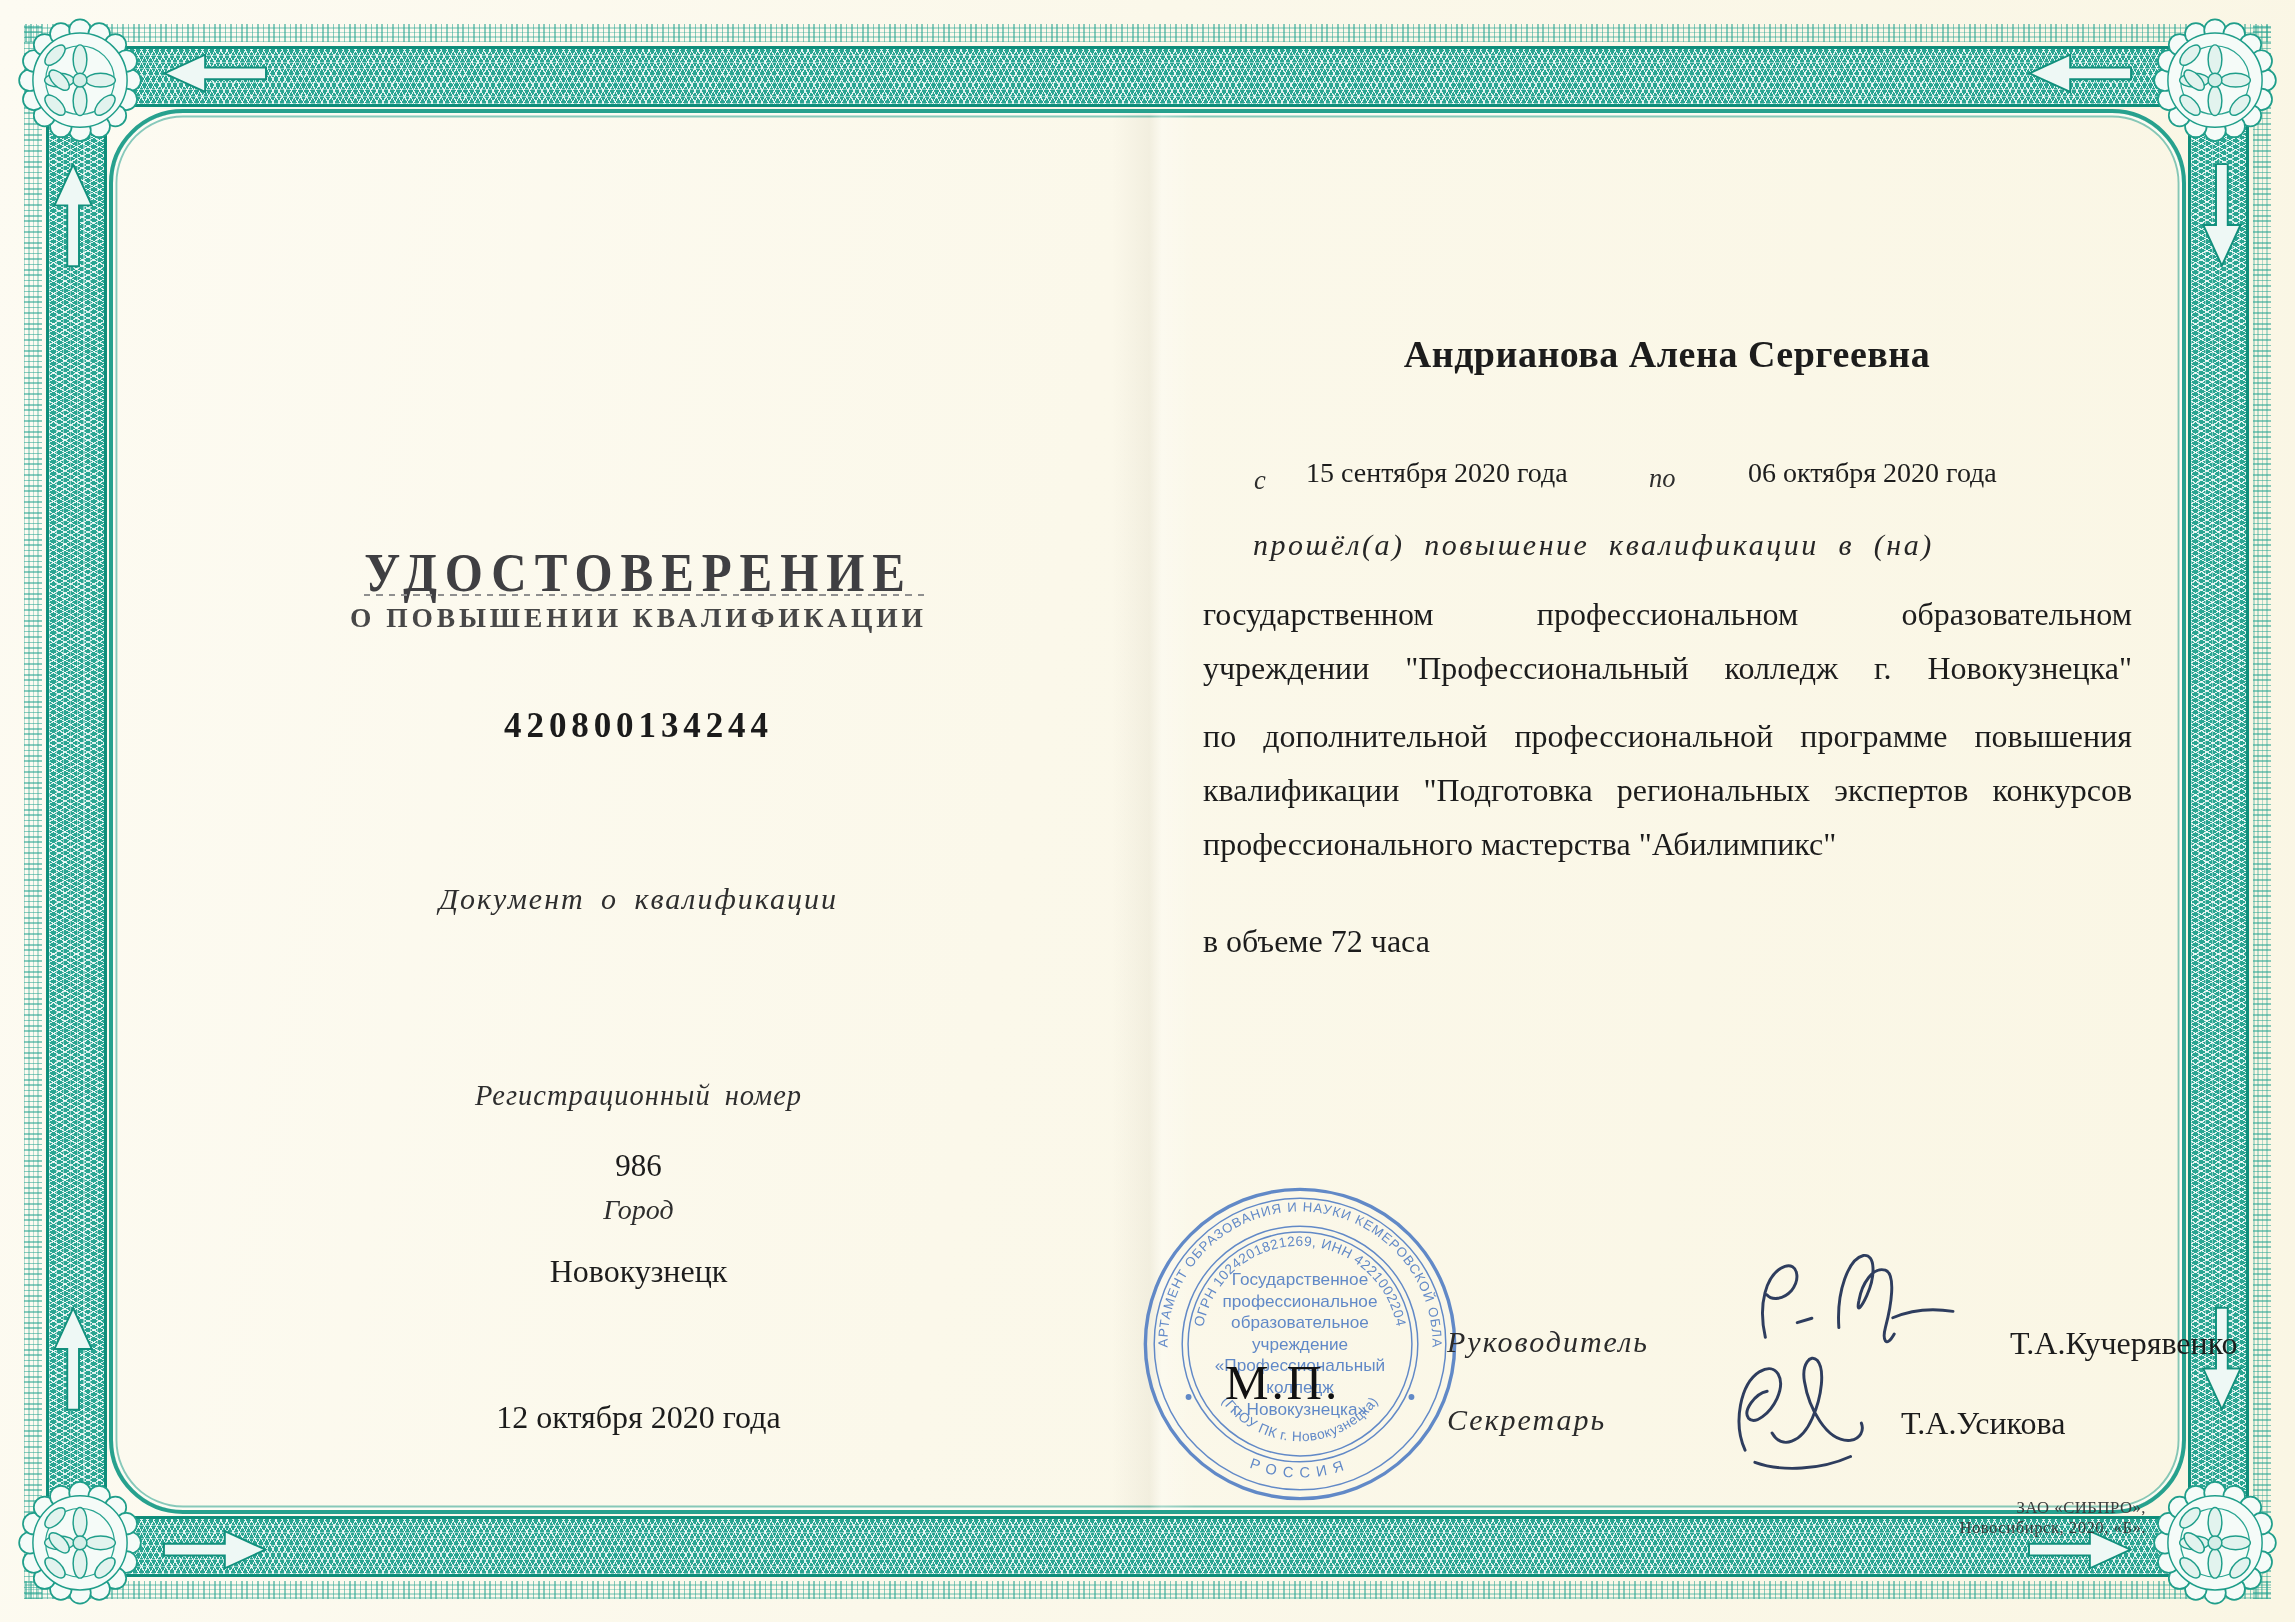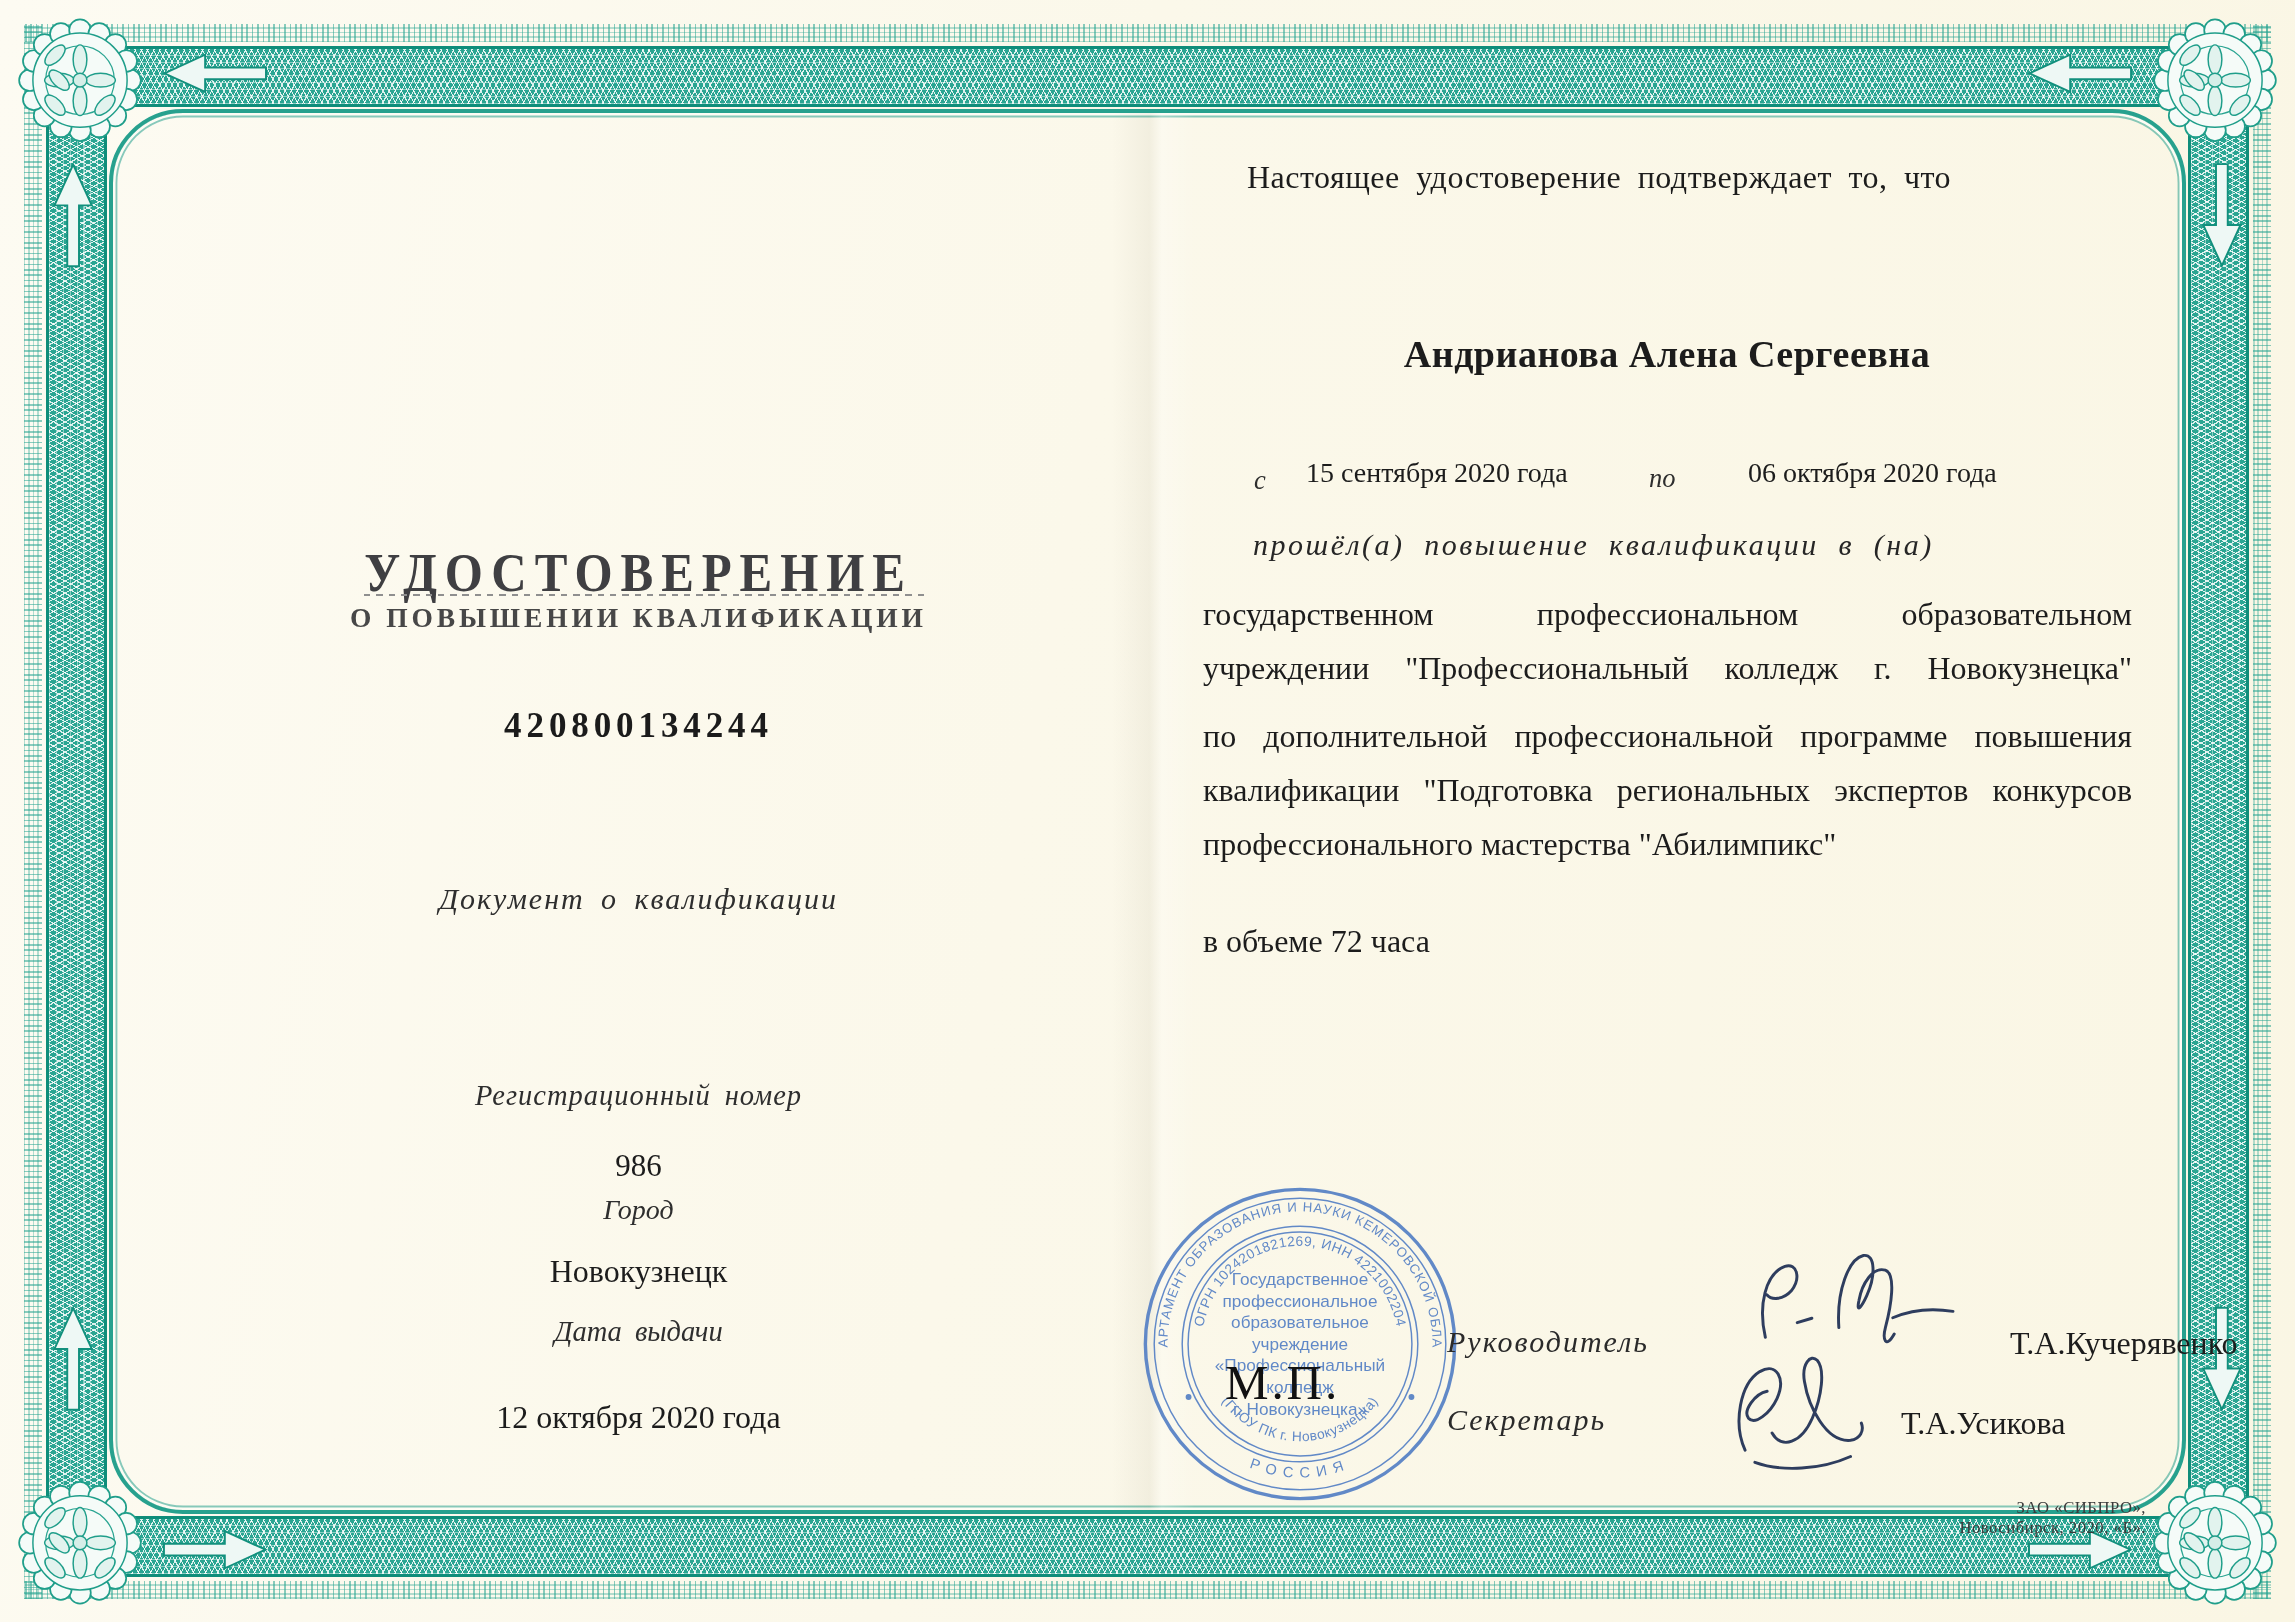--- a/index.html
+++ b/index.html
@@ -136,24 +136,22 @@
 
   <div class="abs lcol ltitle">УДОСТОВЕРЕНИЕ</div>
   <div class="abs dashes"></div>
   <div class="abs lcol lsub">О ПОВЫШЕНИИ КВАЛИФИКАЦИИ</div>
   <div class="abs lcol lnum">420800134244</div>
   <div class="abs lcol ldoc">Документ о квалификации</div>
   <div class="abs lcol lreg">Регистрационный номер</div>
   <div class="abs lcol l986">986</div>
   <div class="abs lcol lcity-label">Город</div>
   <div class="abs lcol lcity">Новокузнецк</div>
-  <div class="abs lcol ldate-label">Дата выдачи</div>
   <div class="abs lcol ldate">12 октября 2020 года</div>
 
-  <div class="abs intro">Настоящее удостоверение подтверждает то, что</div>
   <div class="abs name">Андрианова Алена Сергеевна</div>
 
   <div class="abs slabel" style="left:1254px;top:465px;">с</div>
   <div class="abs datetext" style="left:1306px;top:457px;">15 сентября 2020 года</div>
   <div class="abs slabel" style="left:1649px;top:463px;">по</div>
   <div class="abs datetext" style="left:1748px;top:457px;">06 октября 2020 года</div>
 
   <div class="abs action">прошёл(а) повышение квалификации в (на)</div>
 
   <div class="abs para" style="top:587px;">

